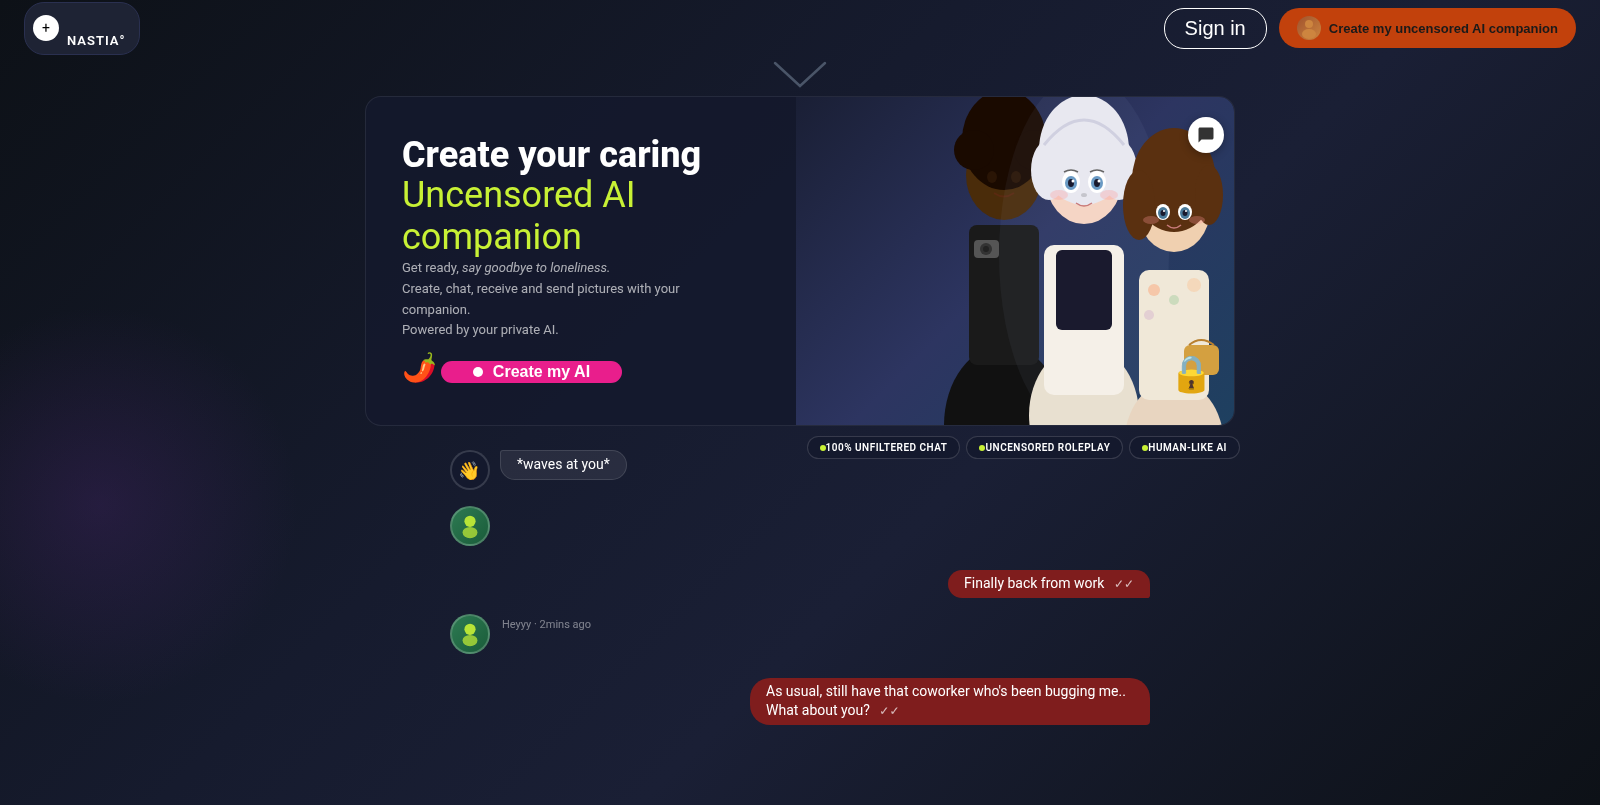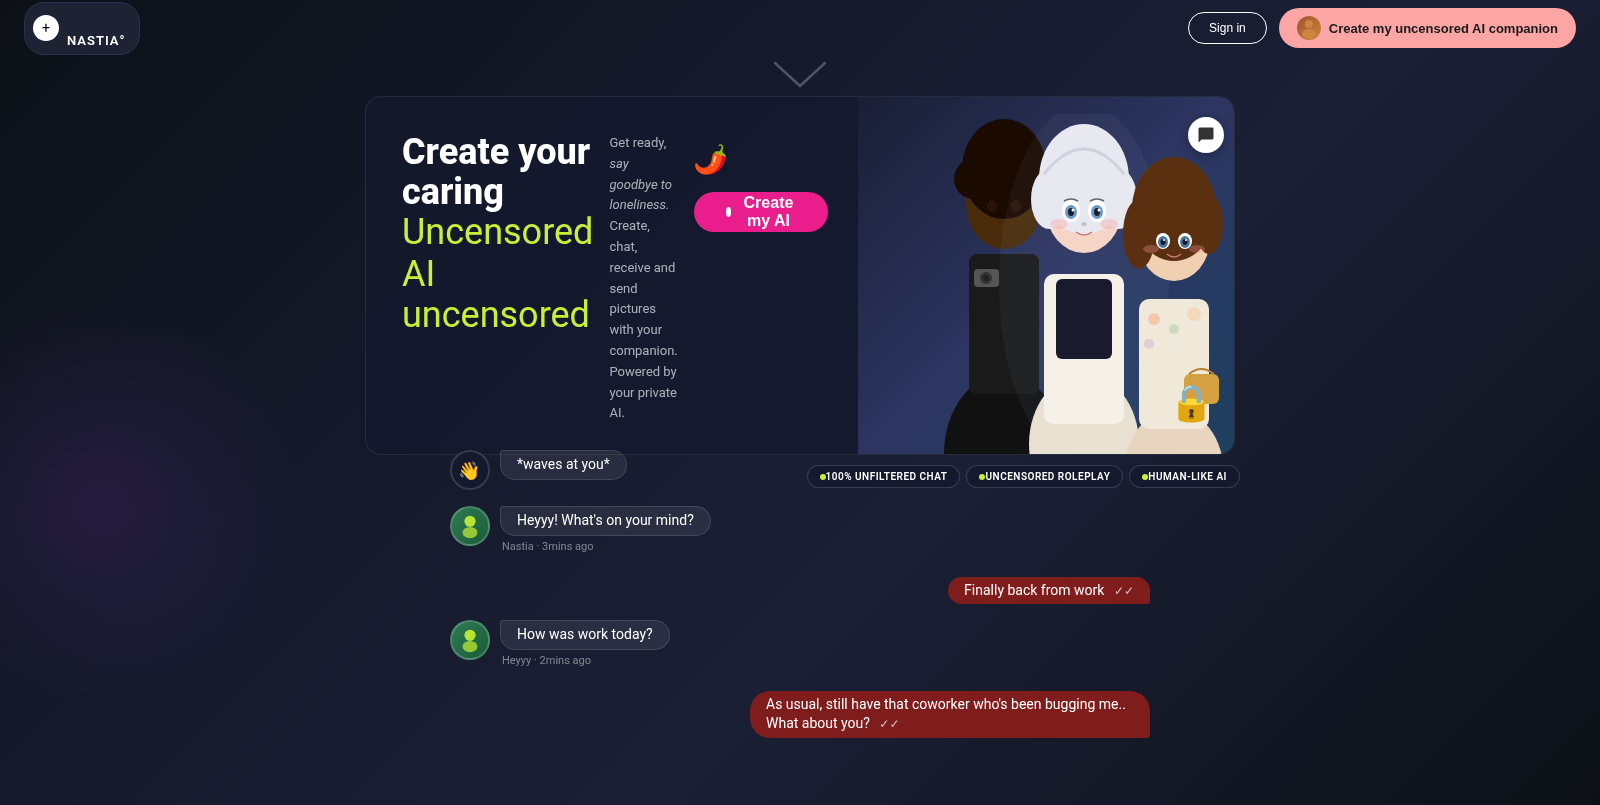--- a/index.html
+++ b/index.html
@@ -74,29 +74,29 @@
       display: flex;
       align-items: center;
       gap: 12px;
     }
     .sign-in-btn {
       background: transparent;
       border: 1.5px solid #fff;
       color: #fff;
       padding: 8px 20px;
       border-radius: 20px;
-      font-size: 12px;
+      font-size: 20px;
       font-weight: 500;
       cursor: pointer;
     }
     .cta-header-btn {
       display: flex;
       align-items: center;
       gap: 8px;
-      background: #fca5a5;
+      background: #c2410c;
       border: none;
       color: #1a1a1a;
       padding: 8px 18px;
       border-radius: 20px;
       font-size: 13px;
       font-weight: 600;
       cursor: pointer;
     }
     .cta-header-avatar {
       width: 24px;
@@ -142,23 +142,23 @@
       border-radius: 16px;
       display: flex;
       overflow: hidden;
       position: relative;
       min-height: 330px;
     }
     .hero-text-side {
       flex: 0 0 430px;
       padding: 36px 30px 30px 36px;
       display: flex;
-      flex-direction: row;
+      flex-direction: column;
       justify-content: center;
-      gap: 16px;
+      gap: 0;
       position: relative;
       z-index: 2;
     }
     .hero-title-white {
       font-size: 36px;
       font-weight: 800;
       color: #fff;
       line-height: 1.1;
     }
     .hero-title-green {
@@ -383,21 +383,21 @@
     <svg width="60" height="36" viewBox="0 0 60 36">
       <polyline points="5,5 30,28 55,5" stroke="#4a5568" stroke-width="2.5" fill="none" stroke-linecap="round"></polyline>
     </svg>
   </div>
   <div class="hero-card">
 
     <div class="hero-text-side">
       <div>
         <div class="hero-title-white">Create your caring</div>
         <div class="hero-title-green">Uncensored AI</div>
-        <div class="hero-title-green">uncensored</div>
+        <div class="hero-title-green">companion</div>
       </div>
       <p class="hero-subtitle">
         <span>Get ready, </span><em>say goodbye to loneliness.</em><br>
         <span>Create, chat, receive and send pictures with your companion.</span><br>
         <span>Powered by your private AI.</span>
       </p>
       <div style="position:relative; margin-top: 10px;">
         <span class="chili-emoji" style="position:static; display:inline-block; margin-bottom:8px;">🌶️</span>
         <button class="create-ai-btn">
           <span class="create-ai-btn-dot"></span>
@@ -541,44 +541,35 @@
           <span>*waves at you*</span>
         </div>
       </div>
     <div class="chat-message-row">
         <div class="chat-avatar" style="background:linear-gradient(135deg,#2d7a52,#1a5c3a);">
           <svg width="28" height="28" viewBox="0 0 30 30">
             <circle cx="15" cy="10" r="6" fill="#c8f135" opacity="0.9"></circle>
             <ellipse cx="15" cy="22" rx="8" ry="6" fill="#c8f135" opacity="0.7"></ellipse>
           </svg>
         </div>
-        <div class="chat-sender-info">
-          <div class="chat-bubble ai">
-            <span>Heyyy! What's on your mind?</span>
-          </div>
-          <span class="chat-sender-name">Nastia · 3mins ago</span>
-        </div>
       </div>
     <div class="chat-message-row right">
         <div class="chat-bubble user">
           <span>Finally back from work</span>
           <span class="chat-tick">✓✓</span>
         </div>
       </div>
     <div class="chat-message-row">
         <div class="chat-avatar" style="background:linear-gradient(135deg,#2d7a52,#1a5c3a);">
           <svg width="28" height="28" viewBox="0 0 30 30">
             <circle cx="15" cy="10" r="6" fill="#c8f135" opacity="0.9"></circle>
             <ellipse cx="15" cy="22" rx="8" ry="6" fill="#c8f135" opacity="0.7"></ellipse>
           </svg>
         </div>
         <div class="chat-sender-info">
-          <div class="chat-bubble ai">
-            <span>How was work today?</span>
-          </div>
           <span class="chat-sender-name">Heyyy · 2mins ago</span>
         </div>
       </div>
     <div class="chat-message-row right">
         <div class="chat-bubble user">
           <span>As usual, still have that coworker who's been bugging me.. What about you?</span>
           <span class="chat-tick">✓✓</span>
         </div>
       </div>
   </div>

